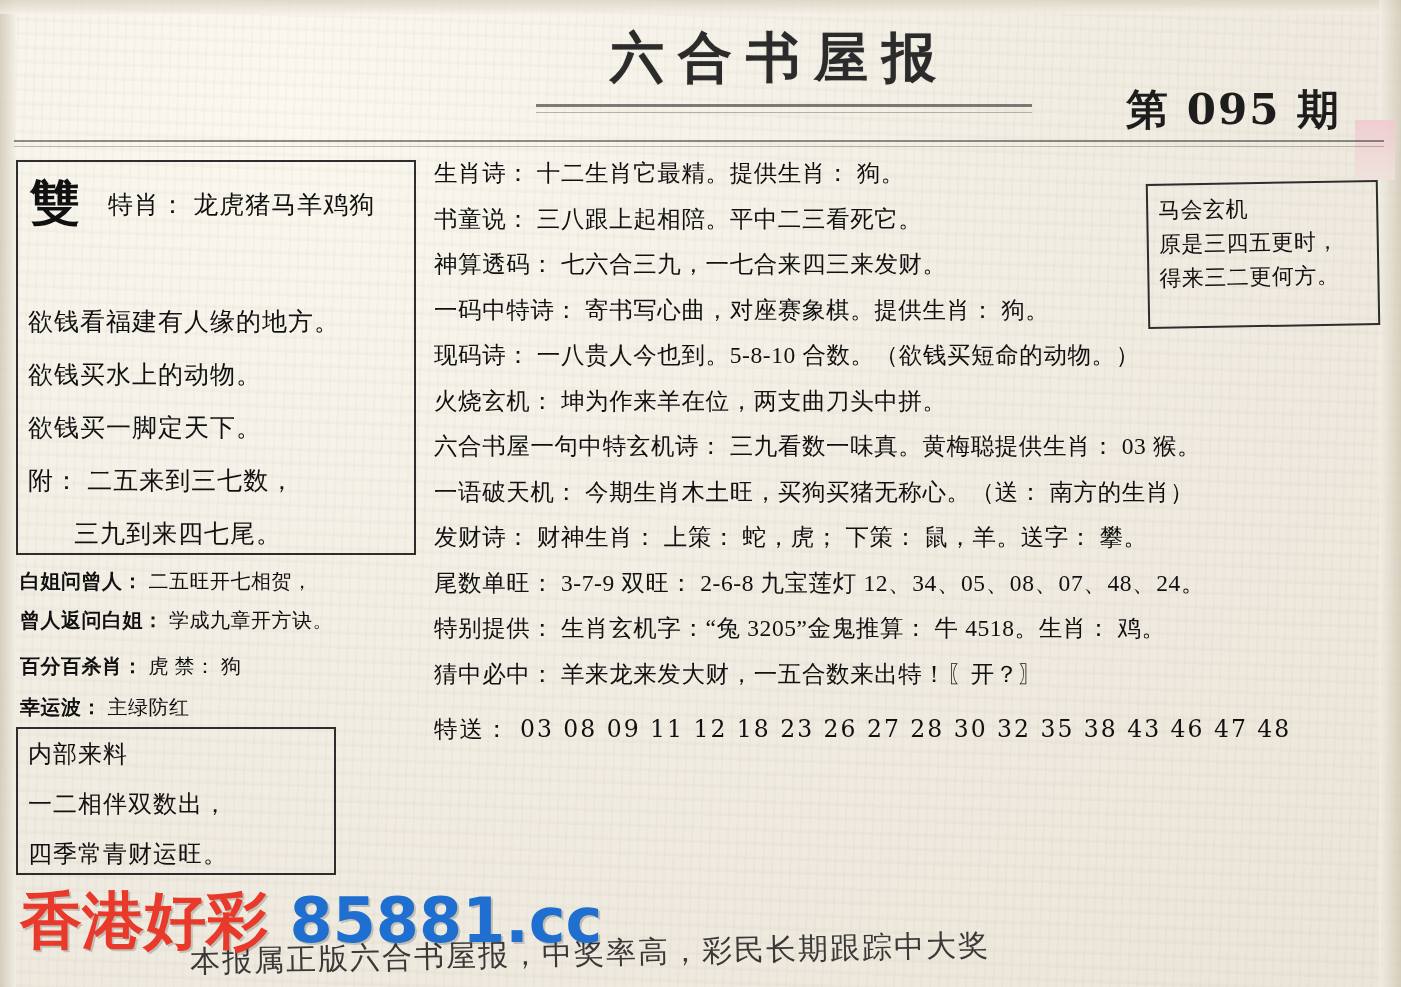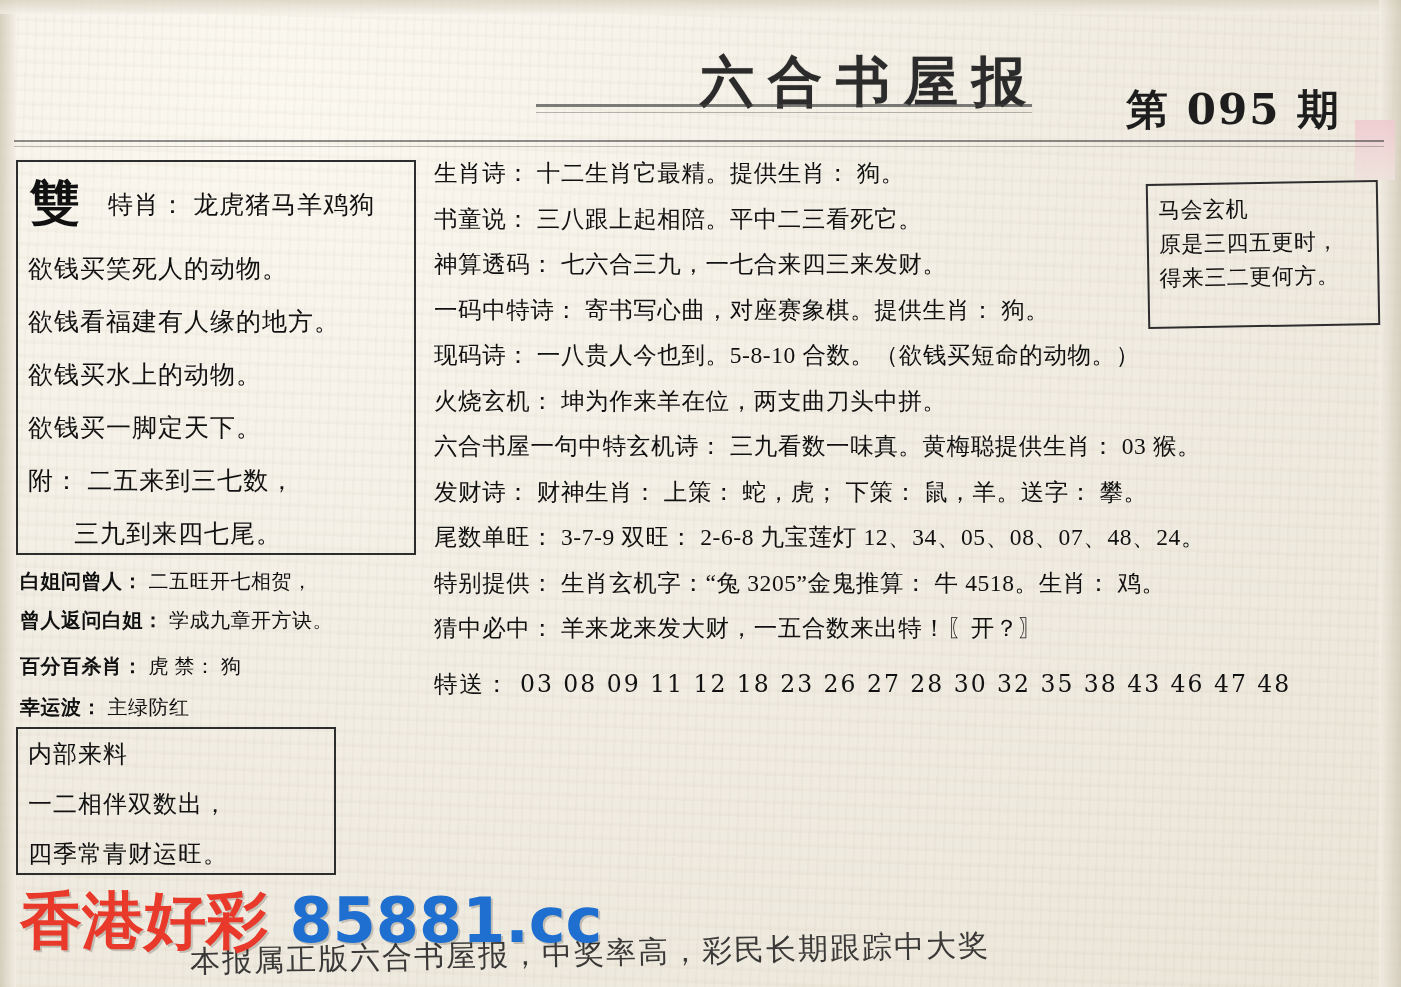--- a/index.html
+++ b/index.html
@@ -41,28 +41,27 @@
   }
   .pink-blob{
     position:absolute;right:6px;top:120px;width:40px;height:60px;
     background:linear-gradient(180deg,#f0c9cf,#efe2dd);
     opacity:.85;
   }
 
   
   .masthead{
     position:absolute;left:520px;top:22px;width:520px;
-    text-align:right;
+    text-align:center;
     font-family:"DejaVu Serif",serif;
     font-size:54px;
     letter-spacing:14px;
     font-weight:700;
     color:#2b2b2b;
     text-shadow:0 0 1px rgba(0,0,0,.35);
-    margin-top:24px;
   }
   .masthead-rule{
     position:absolute;left:536px;top:104px;width:496px;height:3px;
     background:#3a3a3a;opacity:.65;
   }
   .masthead-rule2{
     position:absolute;left:536px;top:112px;width:496px;height:1px;
     background:#3a3a3a;opacity:.35;
   }
   .issue{
@@ -186,21 +185,20 @@
   <div class="masthead">六合书屋报</div>
   <div class="masthead-rule"></div>
   <div class="masthead-rule2"></div>
   <div class="issue">第 095 期</div>
   <div class="top-line"></div>
   <div class="top-line2"></div>
 
   <div class="left-box"></div>
   <div class="shuang">雙</div>
   <div class="tex-line">特肖： 龙虎猪马羊鸡狗</div>
-  <div class="lrow r1">欲钱买笑死人的动物。</div>
   <div class="lrow r2">欲钱看福建有人缘的地方。</div>
   <div class="lrow r3">欲钱买水上的动物。</div>
   <div class="lrow r4">欲钱买一脚定天下。</div>
   <div class="lrow r5">附： 二五来到三七数，</div>
   <div class="lrow r6">三九到来四七尾。</div>
 
   <div class="side-small s1">
     <span class="lbl">白姐问曾人：</span>
     <span>二五旺开七相贺，</span>
   </div>
@@ -229,20 +227,21 @@
   </div>
 
   <div class="main">
     <div class="mline">生肖诗： 十二生肖它最精。提供生肖： 狗。</div>
     <div class="mline">书童说： 三八跟上起相陪。平中二三看死它。</div>
     <div class="mline">神算透码： 七六合三九，一七合来四三来发财。</div>
     <div class="mline">一码中特诗： 寄书写心曲，对座赛象棋。提供生肖： 狗。</div>
     <div class="mline">现码诗： 一八贵人今也到。5-8-10 合数。（欲钱买短命的动物。）</div>
     <div class="mline">火烧玄机： 坤为作来羊在位，两支曲刀头中拼。</div>
     <div class="mline">六合书屋一句中特玄机诗： 三九看数一味真。黄梅聪提供生肖： 03 猴。</div>
+    <div class="mline">一语破天机： 今期生肖木土旺，买狗买猪无称心。（送： 南方的生肖）</div>
     <div class="mline">发财诗： 财神生肖： 上策： 蛇，虎； 下策： 鼠，羊。送字： 攀。</div>
     <div class="mline">尾数单旺： 3-7-9 双旺： 2-6-8 九宝莲灯 12、34、05、08、07、48、24。</div>
     <div class="mline">特别提供： 生肖玄机字：“兔 3205”金鬼推算： 牛 4518。生肖： 鸡。</div>
     <div class="mline">猜中必中： 羊来龙来发大财，一五合数来出特！〖开？〗</div>
     <div class="mline num-row">特送： 03  08  09  11  12  18  23  26  27  28  30  32  35  38  43  46  47  48</div>
   </div>
 
   <div class="footer">本报属正版六合书屋报，中奖率高，彩民长期跟踪中大奖</div>
 
   <div class="wm">

